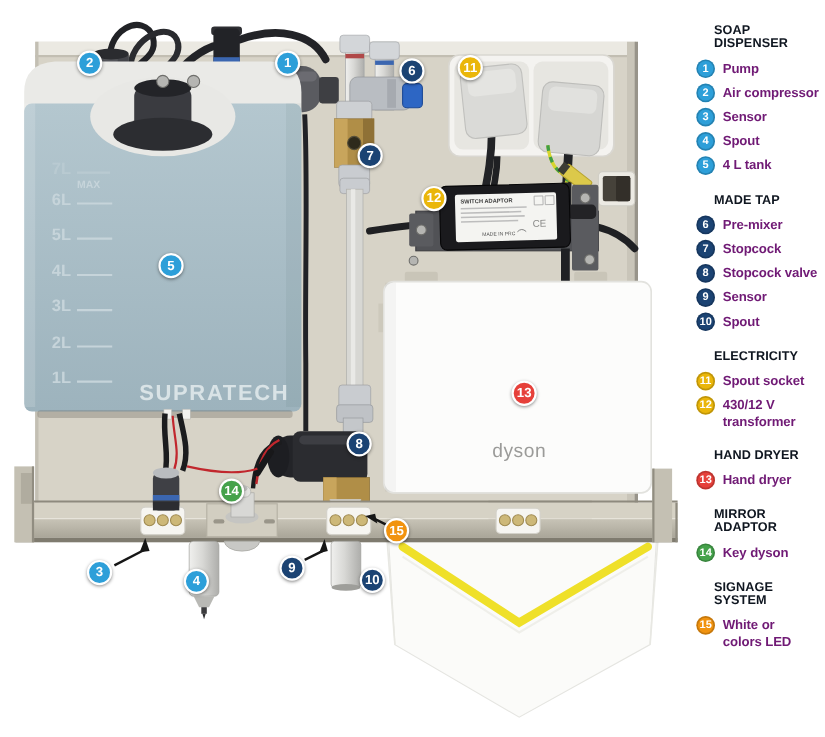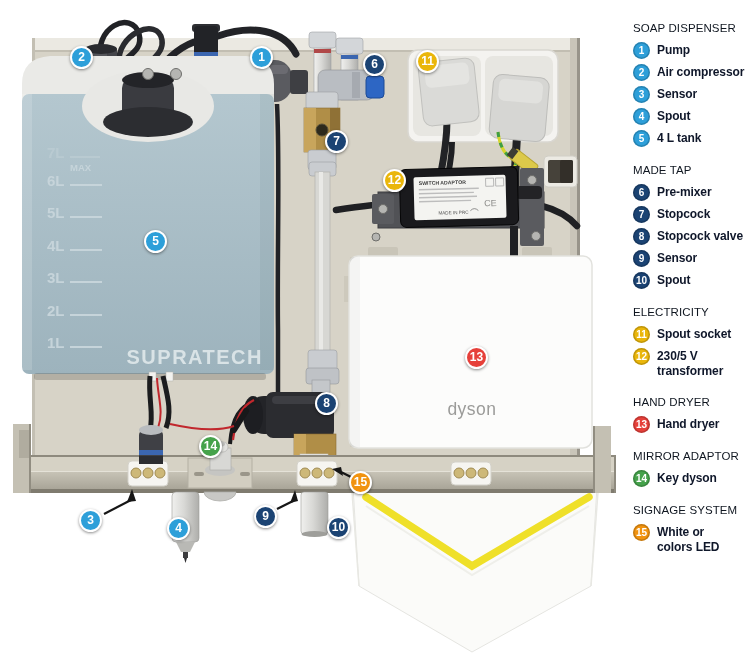--- a/index.html
+++ b/index.html
@@ -11,27 +11,27 @@
 
   
   .badge{position:absolute;width:23px;height:23px;border-radius:50%;
          border:2px solid #fff;box-sizing:border-box;color:#fff;
          font:bold 12px/19px "Liberation Sans",sans-serif;text-align:center;
          box-shadow:0 1px 3px rgba(0,0,0,.45);z-index:5;}
 
   
   .legend{position:absolute;left:633px;top:22px;width:116px;}
   .lsec{margin-bottom:17px;}
-  .lhead{font-size:11.5px;font-weight:normal;color:#0f1620;letter-spacing:.1px;
-         margin:0 0 8px 0;}
+  .lhead{font-size:11.5px;font-weight:bold;color:#0f1620;letter-spacing:.1px;
+         margin:0 0 8px 16px;}
   .lrow{display:flex;align-items:flex-start;margin-bottom:5px;}
   .lbadge{flex:0 0 17px;width:17px;height:17px;border-radius:50%;color:#fff;
           font:bold 10px/17px "Liberation Sans",sans-serif;text-align:center;
           box-shadow:inset 0 0 0 1.5px rgba(0,0,0,.18);margin-right:7px;}
-  .llabel{font-size:12px;font-weight:bold;color:#0f172a;line-height:1.25;
+  .llabel{font-size:12px;font-weight:bold;color:#701a75;line-height:1.25;
           padding-top:1px;white-space:pre-line;letter-spacing:-0.1px;}
 </style>
 </head>
 <body>
 
 <div class="stage">
 
   <div class="diagram">
     <svg width="632" height="670" viewBox="0 0 632 670">
       <defs>
@@ -393,21 +393,21 @@
         </div>
       </div>
       <div class="lsec">
         <div class="lhead">ELECTRICITY</div>
         <div class="lrow">
           <span class="lbadge" style="background: rgb(234, 182, 10);">11</span>
           <span class="llabel">Spout socket</span>
         </div>
         <div class="lrow">
           <span class="lbadge" style="background: rgb(234, 182, 10);">12</span>
-          <span class="llabel">230/5 V
+          <span class="llabel">430/12 V
 transformer</span>
         </div>
       </div>
       <div class="lsec">
         <div class="lhead">HAND DRYER</div>
         <div class="lrow">
           <span class="lbadge" style="background: rgb(230, 64, 58);">13</span>
           <span class="llabel">Hand dryer</span>
         </div>
       </div>

